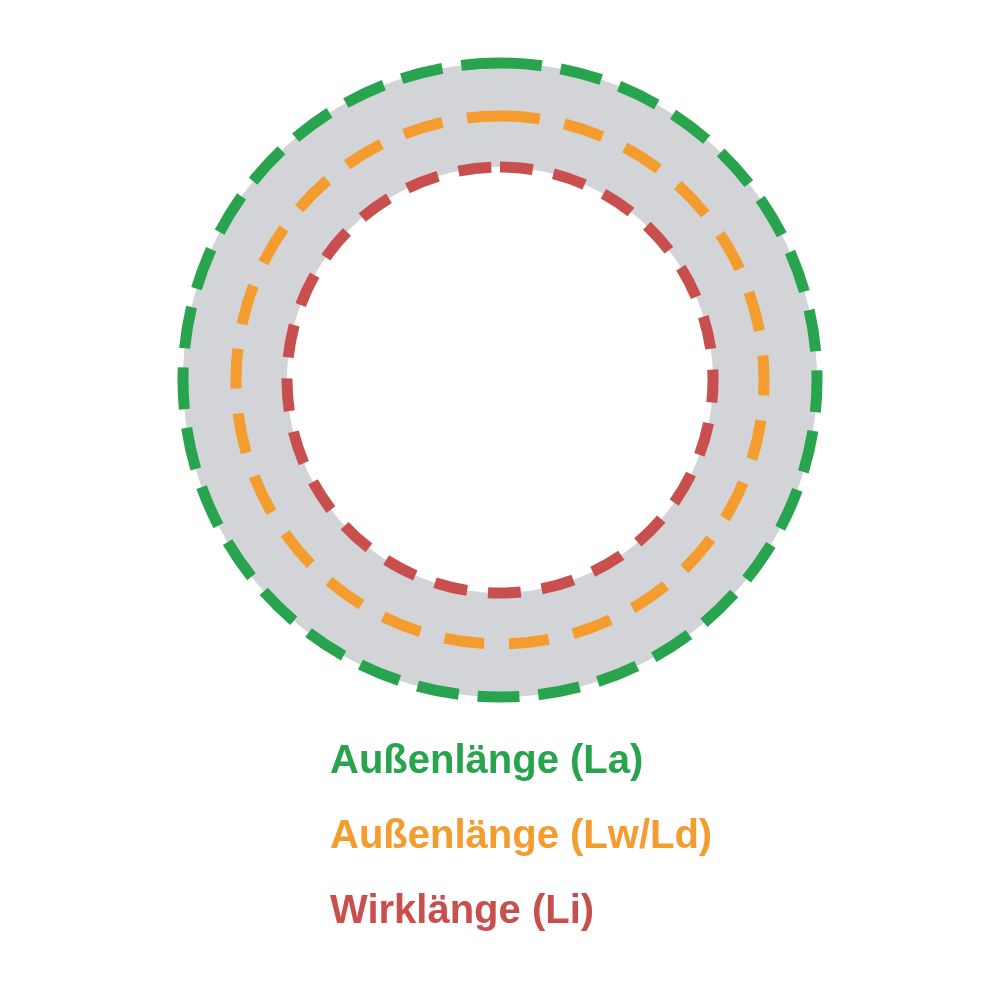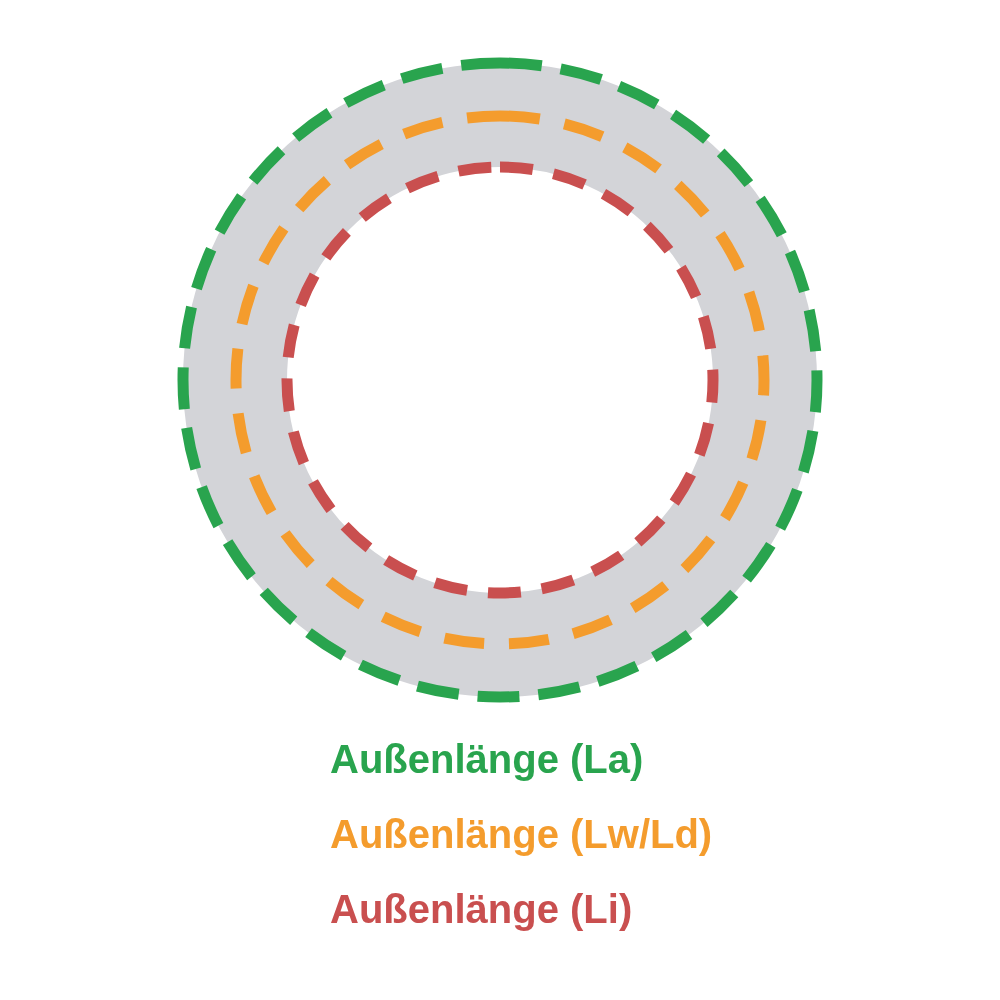--- a/index.html
+++ b/index.html
@@ -49,16 +49,16 @@
   <svg id="diagram-svg" viewBox="0 0 1000 1000" aria-hidden="true">
       <circle cx="500" cy="380" r="265" fill="none" stroke="#d3d4d8" stroke-width="104"></circle>
       <circle cx="500" cy="380" r="317" fill="none" stroke="#29a44e" stroke-width="11" stroke-dasharray="42 19" stroke-linecap="butt" transform="rotate(-90 500 380)"></circle>
       <circle cx="500" cy="380" r="264" fill="none" stroke="#f49c2d" stroke-width="11" stroke-dasharray="40 25" stroke-linecap="butt" transform="rotate(-90 500 380)"></circle>
       <circle cx="500" cy="380" r="213" fill="none" stroke="#c94f4f" stroke-width="11" stroke-dasharray="33 21" stroke-linecap="butt" transform="rotate(-90 500 380)"></circle>
     </svg>
 
   <div class="legend">
     <div class="legend-item" style="color: rgb(41, 164, 78);">Außenlänge (La)</div>
     <div class="legend-item" style="color: rgb(244, 156, 45);">Außenlänge (Lw/Ld)</div>
-    <div class="legend-item" style="color: rgb(201, 79, 79);">Außenlänge (Li)</div>
+    <div class="legend-item" style="color: rgb(201, 79, 79);">Wirklänge (Li)</div>
   </div>
 
 </div>
 
 </body></html>

